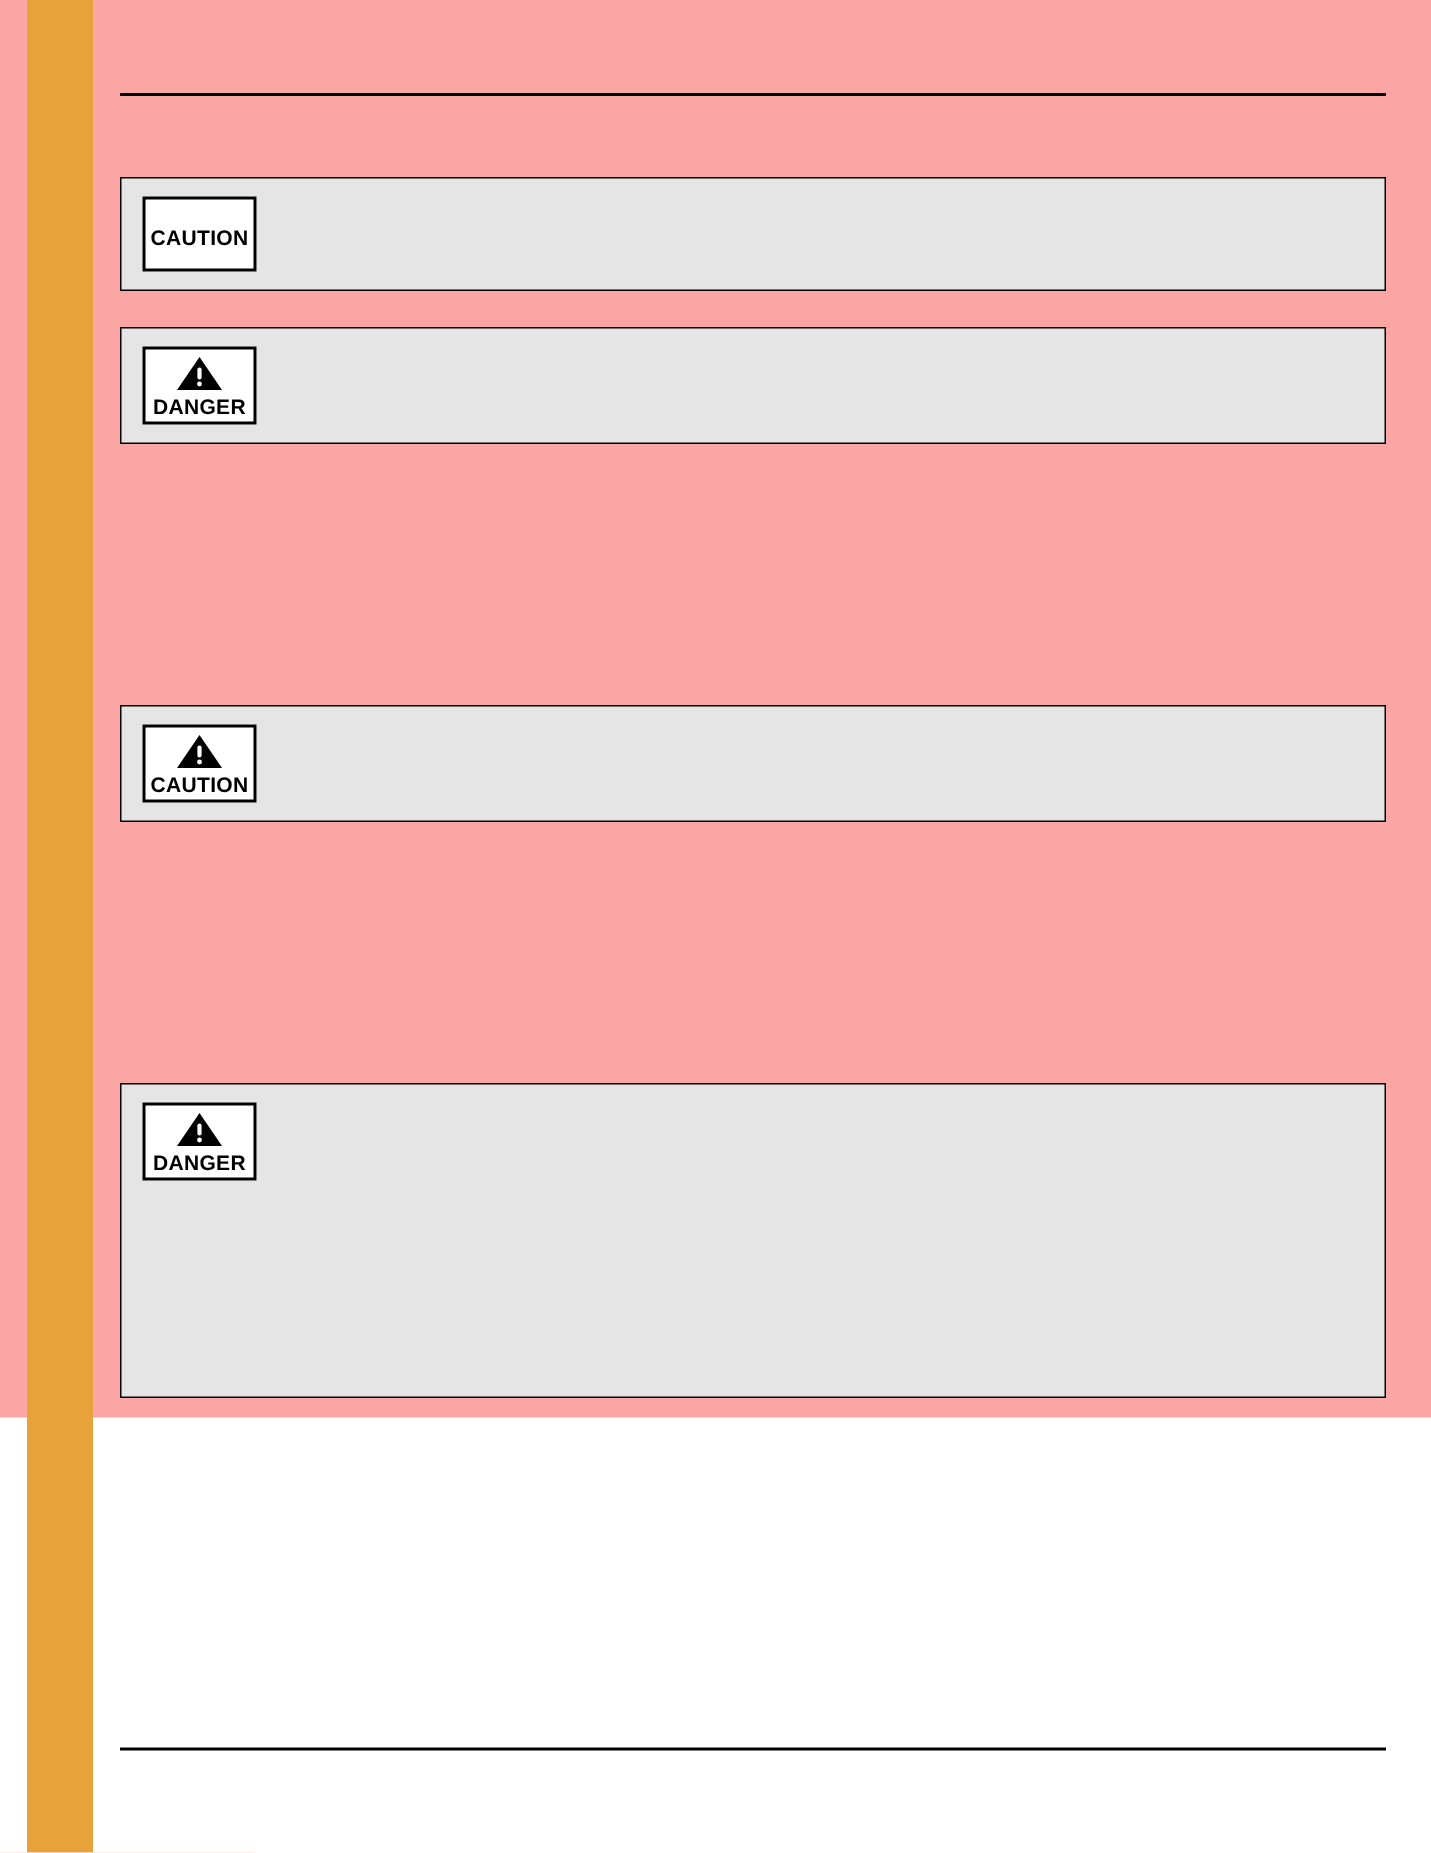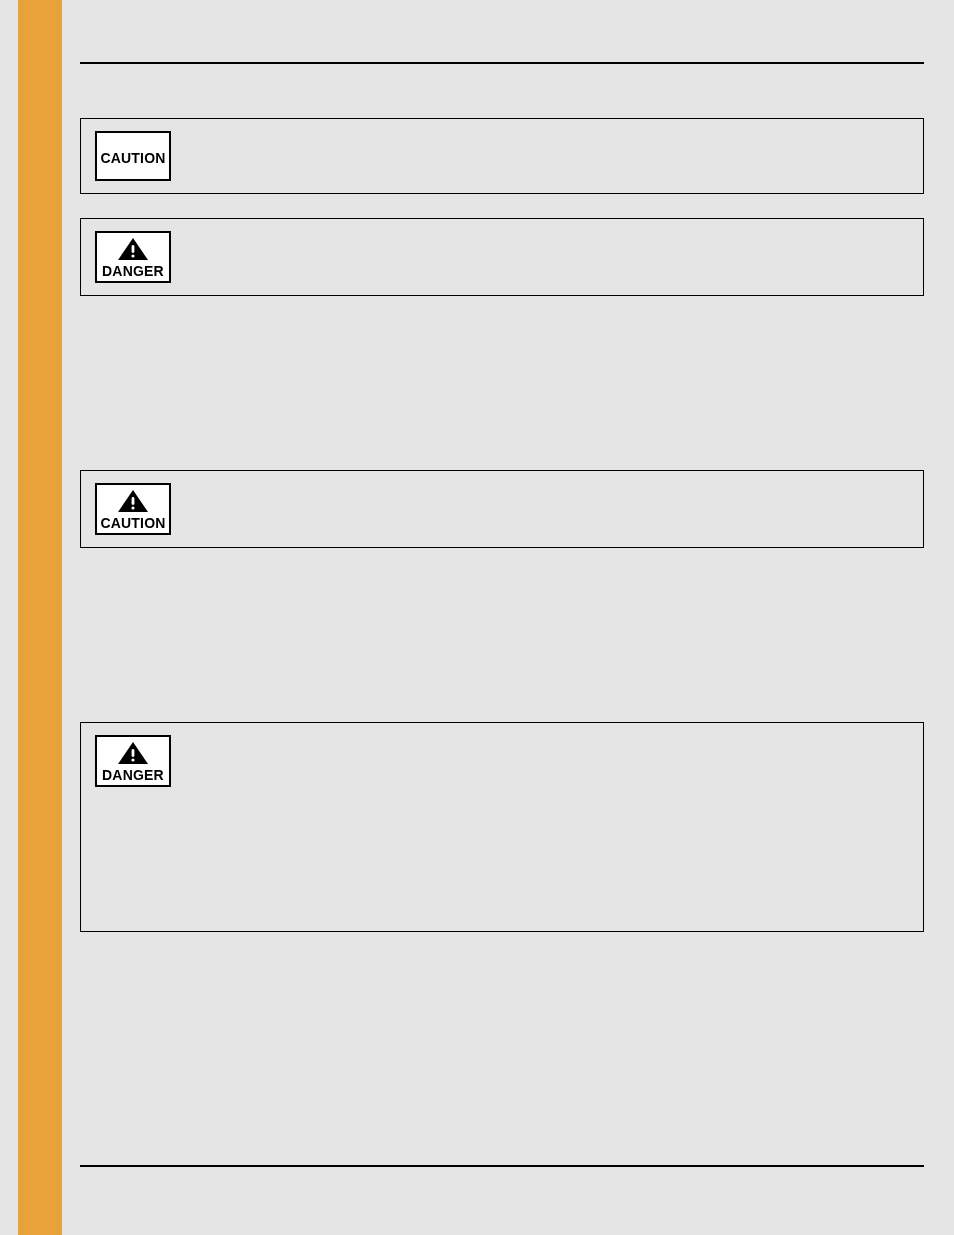--- a/index.html
+++ b/index.html
@@ -1,21 +1,21 @@
 <!DOCTYPE html>
 <html><head>
 <meta charset="utf-8">
 <style>
   * { box-sizing: border-box; margin: 0; padding: 0; }
   html, body { width: 954px; height: 1235px; background: #fff; font-family: Arial, Helvetica, sans-serif; }
   .page {
     position: relative;
     width: 954px;
-    height: 1235px;
-    background: #e5e5e5;
+    height: 945px;
+    background: #fca5a5;
   }
   .side-bar {
     position: absolute;
     left: 18px;
     top: 0;
     width: 44px;
     height: 1235px;
     background: #e8a23a;
   }
   .content {

